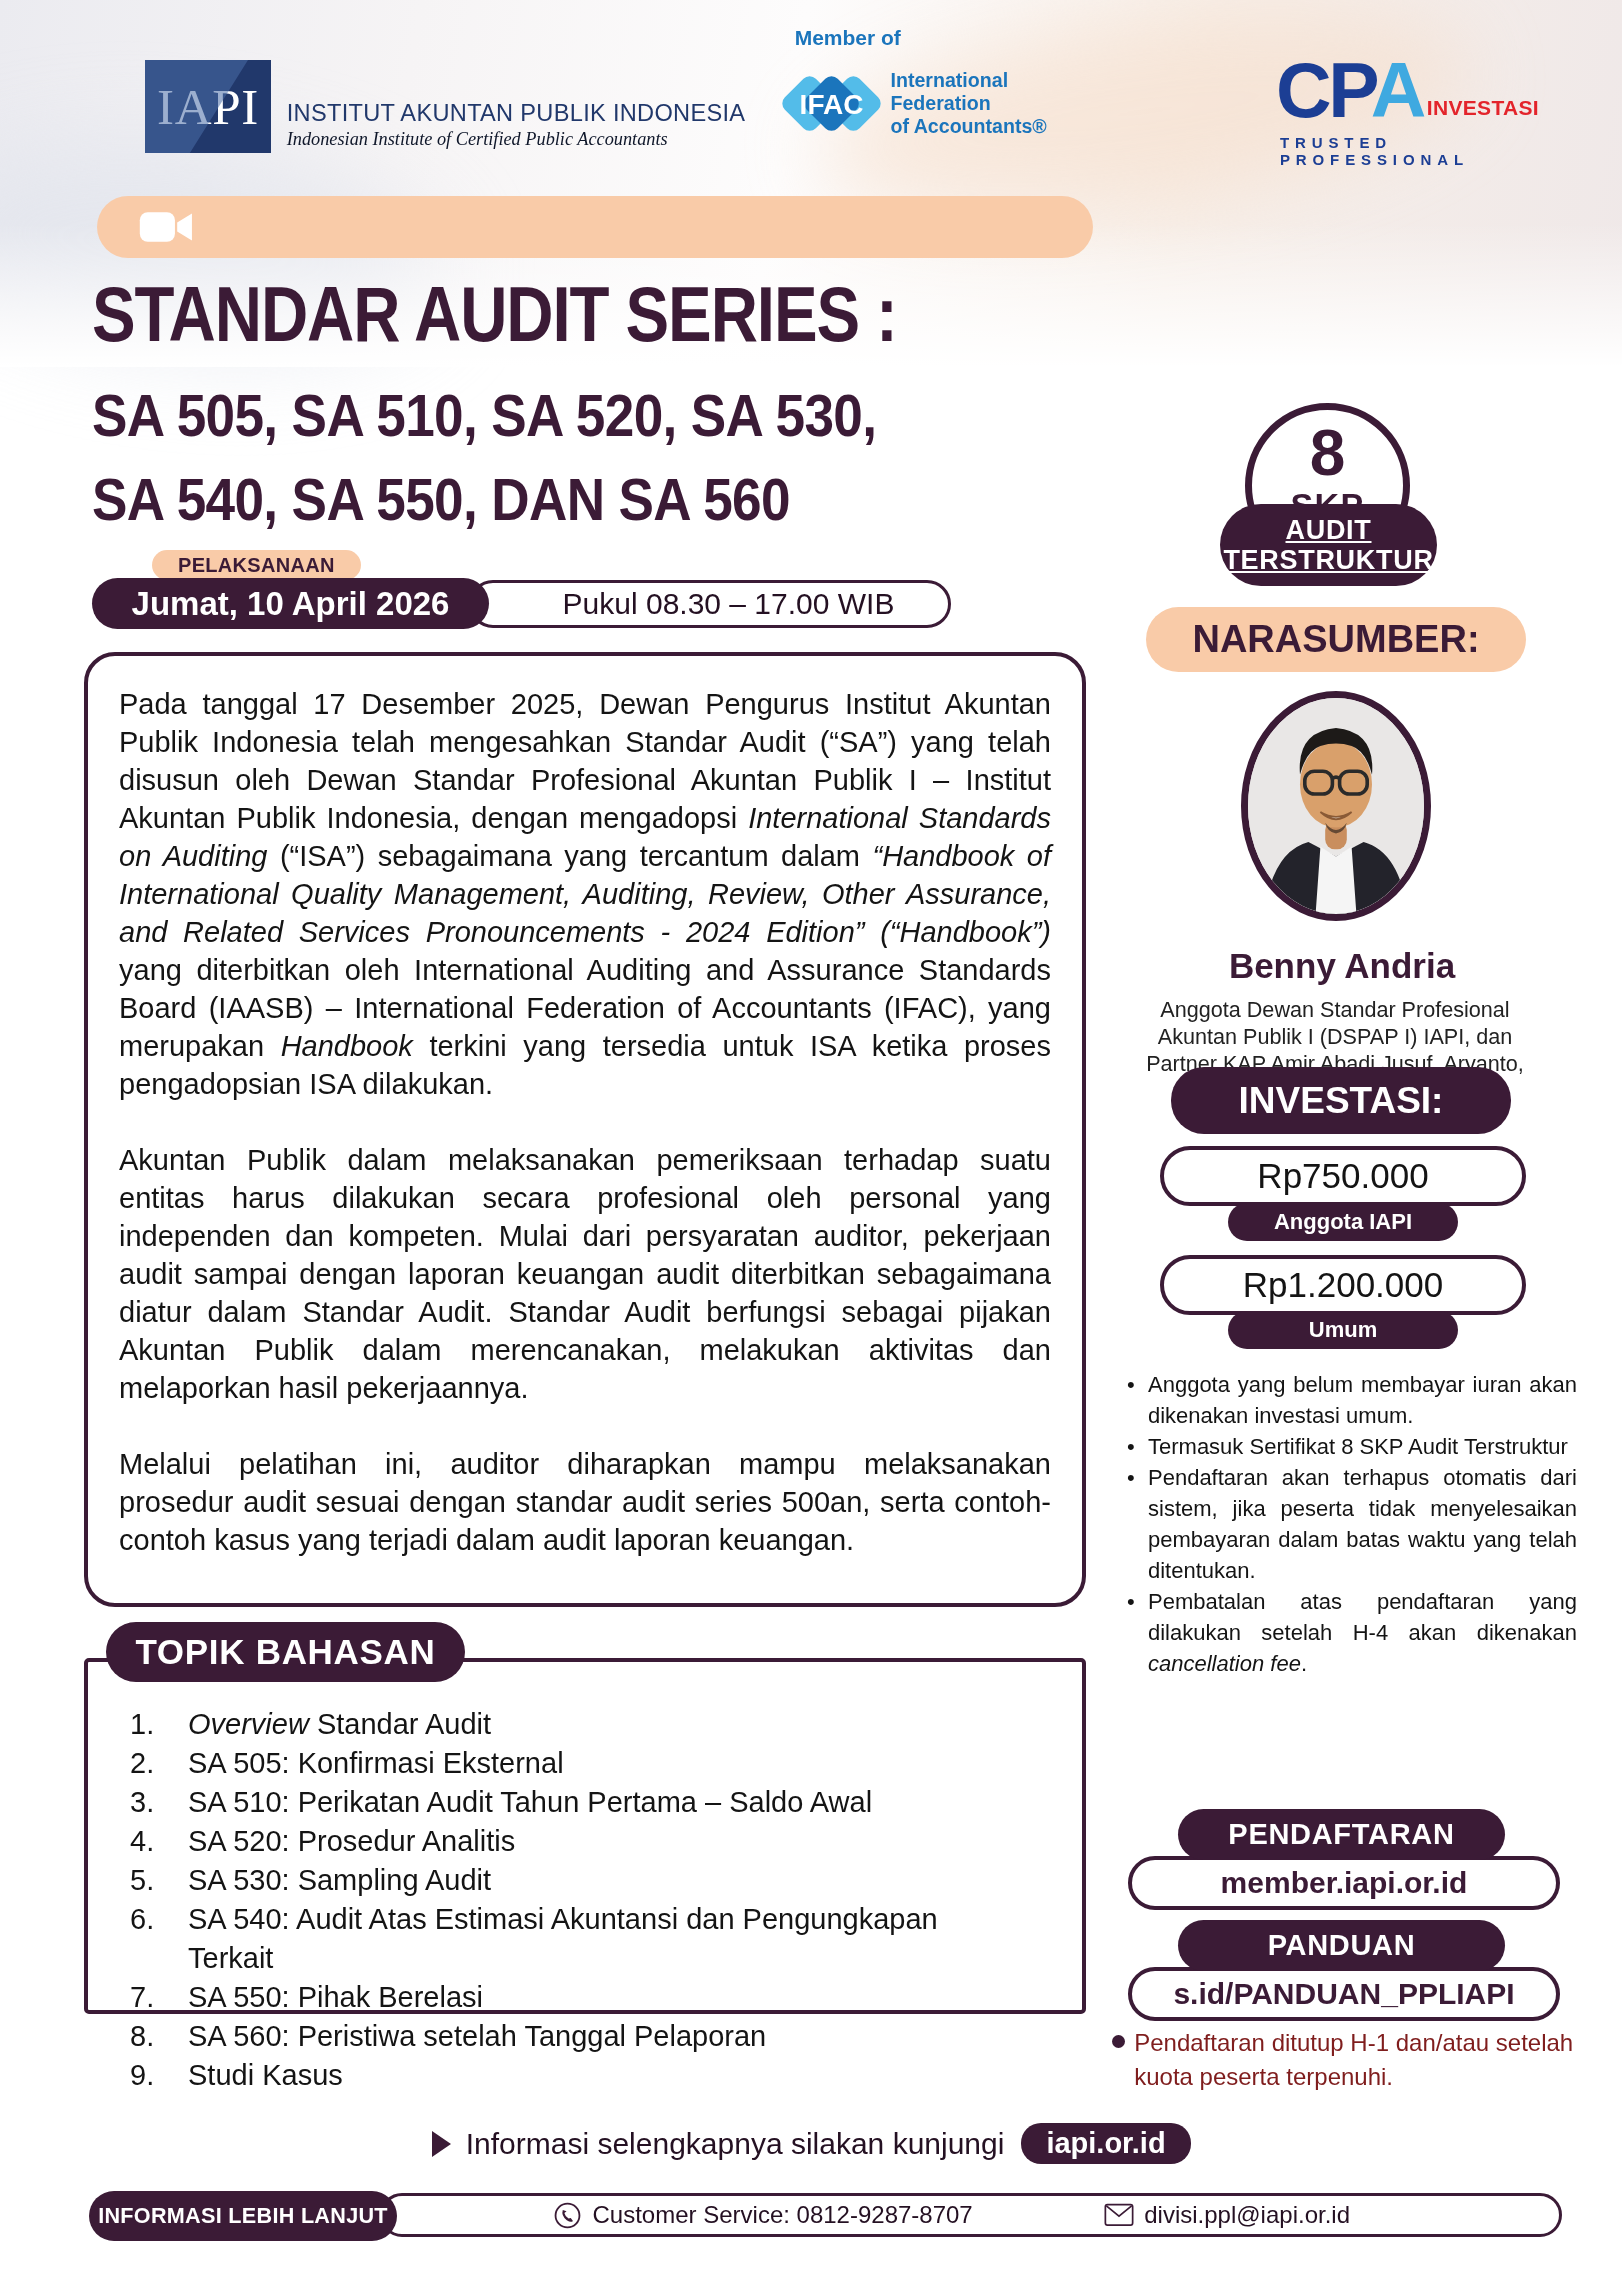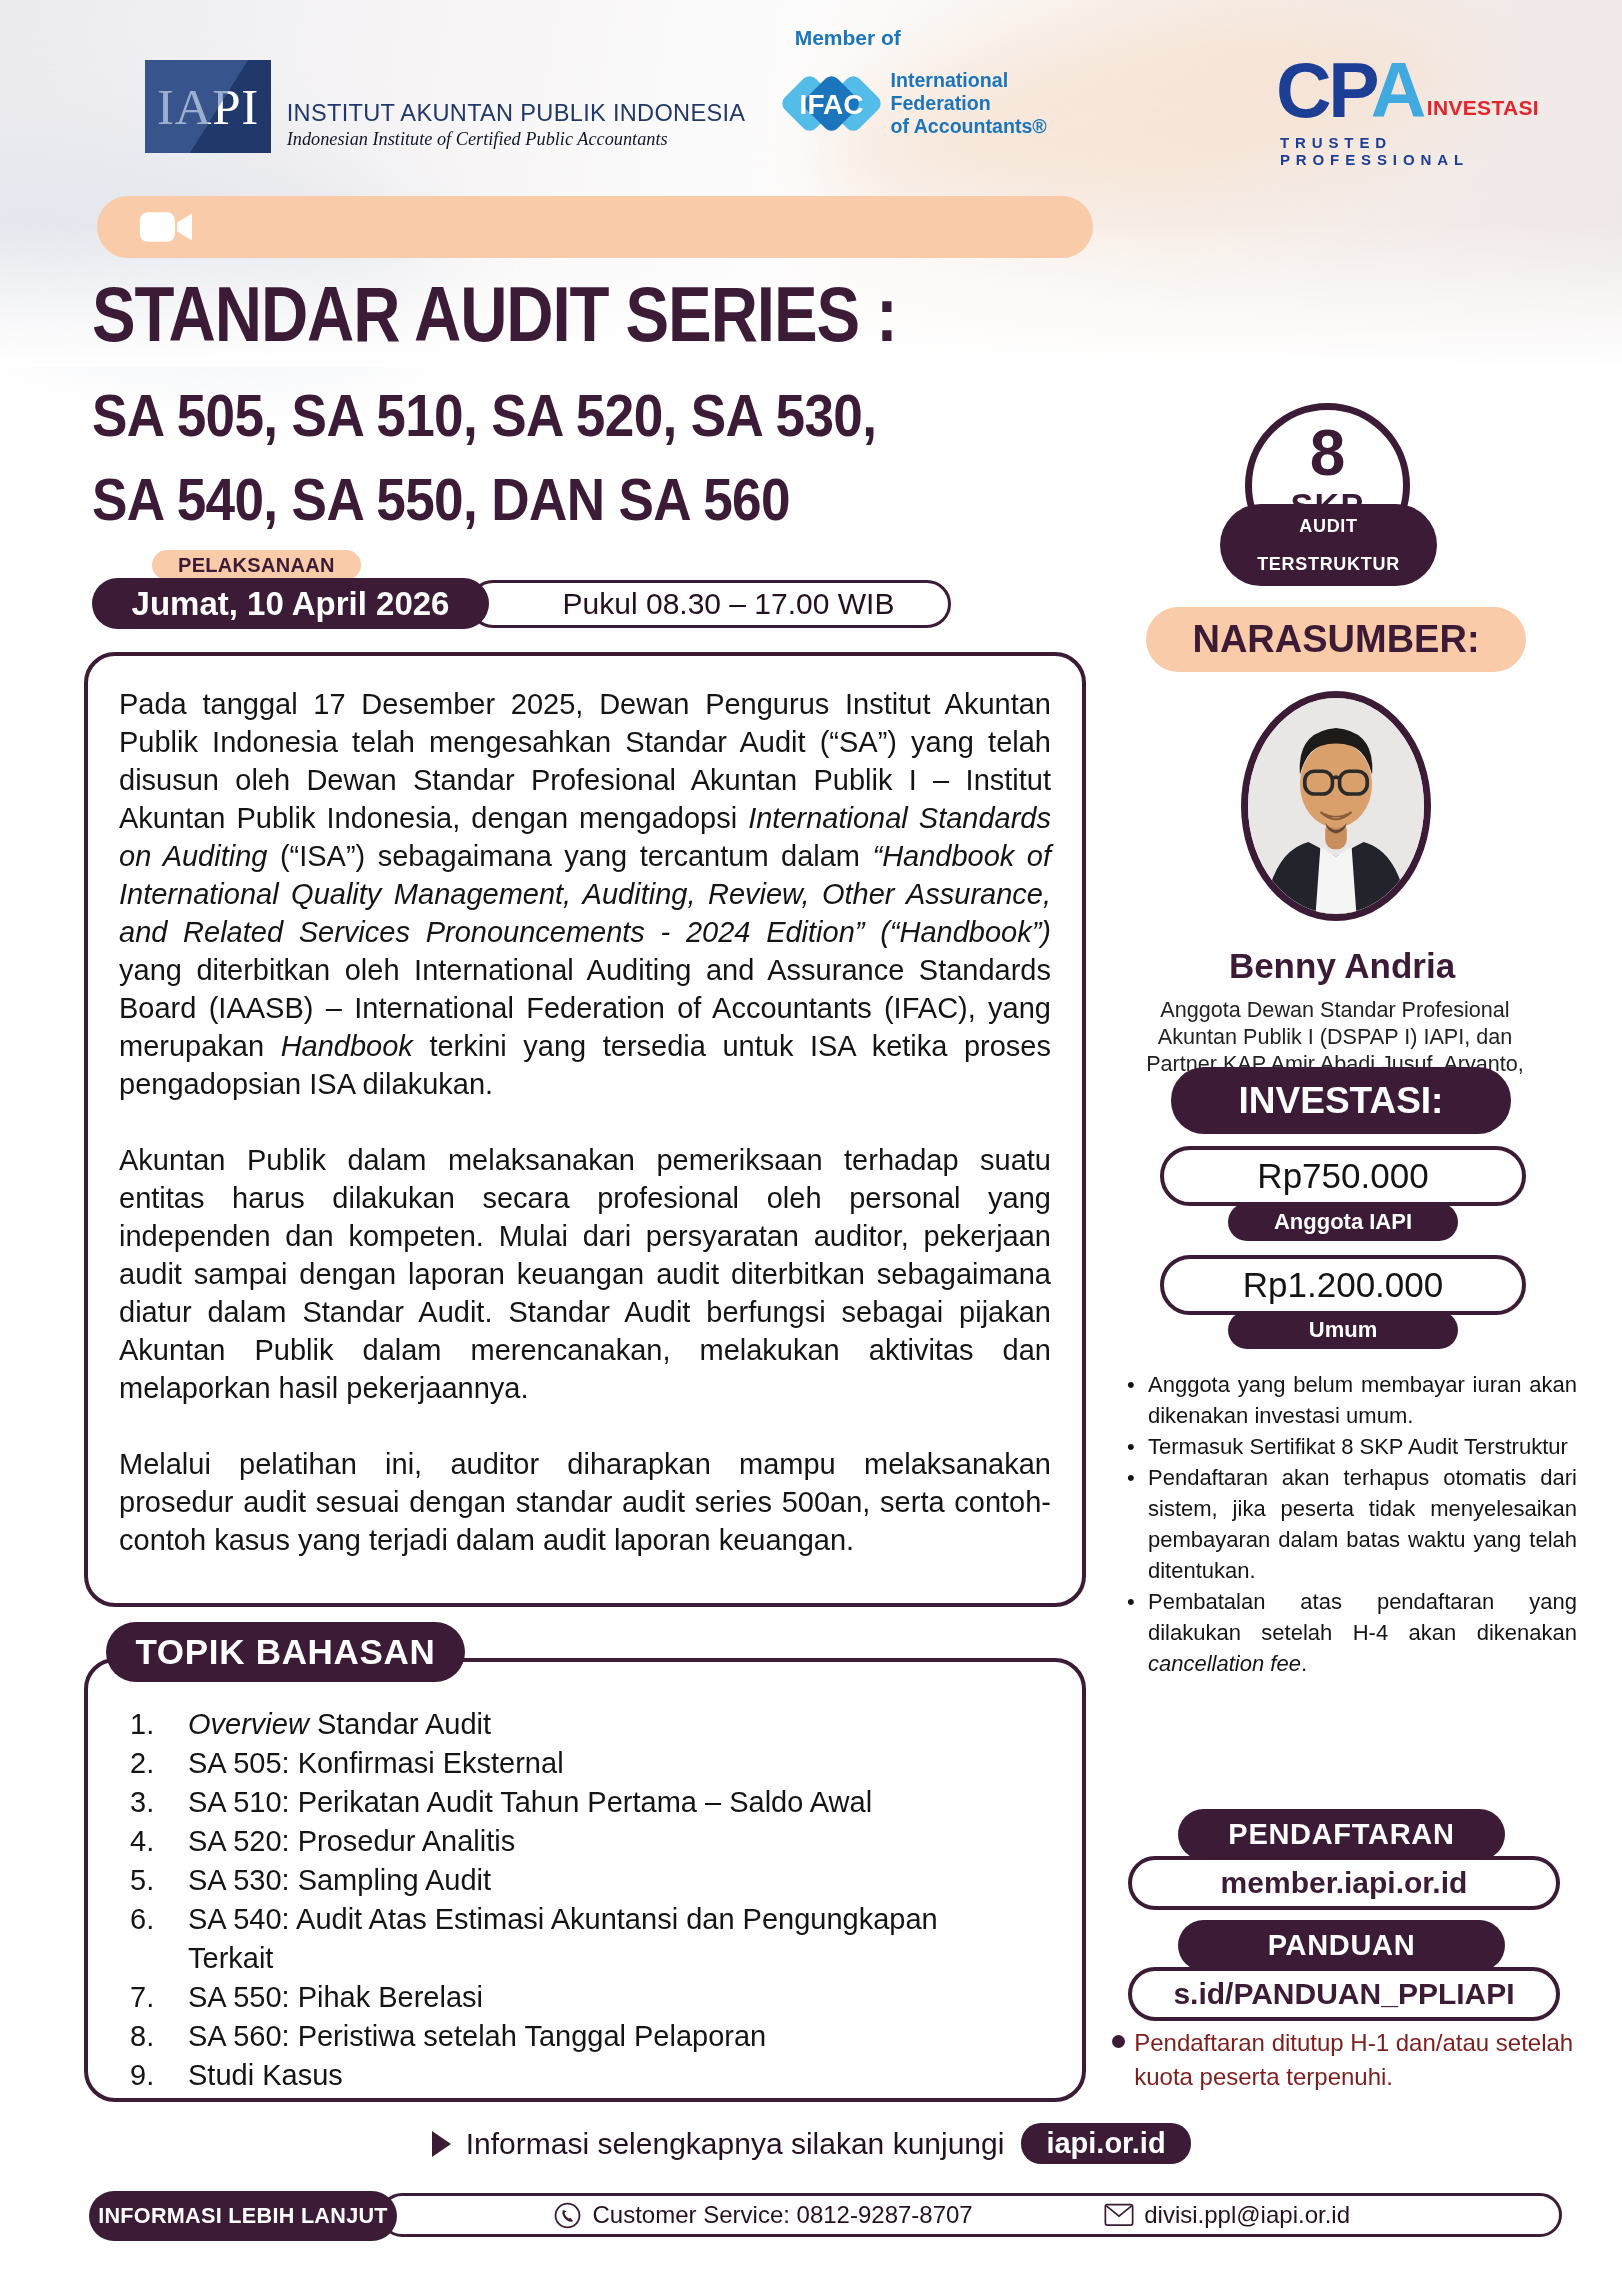--- a/index.html
+++ b/index.html
@@ -70,21 +70,21 @@
     border-radius:24px;display:flex;align-items:center;justify-content:center;padding-left:37px;
     color:#241022;font-size:30px;font-weight:500;z-index:1;}
 
   
   .skp-circle{position:absolute;left:1245px;top:403px;width:165px;height:165px;border-radius:50%;background:#fff;
     border:7.2px solid var(--purple);z-index:1;text-align:center;color:var(--purple);}
   .skp-circle .num{font-size:64px;font-weight:800;margin-top:10.5px;line-height:1;}
   .skp-circle .unit{font-size:34px;font-weight:800;letter-spacing:1.3px;margin-top:1.3px;}
   .skp-pill{position:absolute;left:1220px;top:504px;width:217px;height:82px;background:var(--purple);border-radius:41px;
     z-index:2;display:flex;align-items:center;justify-content:center;text-align:center;color:#fff;
-    font-size:18px;font-weight:bold;line-height:38px;letter-spacing:0.7px;padding:0 19.6px;}
+    font-size:27px;font-weight:bold;line-height:30px;letter-spacing:0.7px;padding:0 19.6px;text-decoration:underline;}
 
   
   .nara-pill{position:absolute;left:1146px;top:607px;width:380px;height:65px;background:var(--peach);border-radius:33px;
     display:flex;align-items:center;justify-content:center;font-size:38px;font-weight:800;color:var(--purple);}
   .photo-oval{position:absolute;left:1241px;top:691px;width:190px;height:230px;border:7.9px solid var(--purple);
     border-radius:50%;overflow:hidden;background:#e9e7e6;}
   .photo-oval svg{position:absolute;left:0;top:0;width:100%;height:100%;}
   .speaker-name{position:absolute;left:1126px;top:946px;width:432px;text-align:center;
     font-size:35px;font-weight:800;color:var(--purple);}
   .speaker-bio{position:absolute;left:1145px;top:996px;width:380px;text-align:center;
@@ -116,22 +116,22 @@
   .closing-note p{font-size:24px;line-height:34px;color:#7f1d1d;}
 
   
   .about-box{position:absolute;left:84px;top:652px;width:1002px;height:955px;border:4.6px solid var(--purple);
     border-radius:31px;padding:29px 31px;background:#fff;}
   .about-box p{font-size:29px;line-height:38px;text-align:justify;color:#141414;margin-bottom:38px;}
   .about-box p:last-child{margin-bottom:0;}
 
   .topics-pill{position:absolute;left:106px;top:1622px;width:359px;height:60px;background:var(--purple);border-radius:30px;
     display:flex;align-items:center;justify-content:center;color:#fff;font-size:35px;font-weight:800;z-index:2;letter-spacing:0.7px;}
-  .topics-box{position:absolute;left:84px;top:1658px;width:1002px;height:444px;border:4.6px solid var(--purple);
-    border-radius:31px;background:#fff;padding:43px 118px 0 42px;}
+  .topics-box{position:absolute;left:84px;top:1658px;width:1002px;height:356px;border:4.6px solid var(--purple);
+    border-radius:5px;background:#fff;padding:43px 118px 0 42px;}
   .topics-box ol{list-style:none;counter-reset:topic;}
   .topics-box li{counter-increment:topic;position:relative;padding-left:58px;font-size:29px;line-height:39px;color:#141414;}
   .topics-box li:before{content:counter(topic) ".";position:absolute;left:0;top:0;}
 
   
   .more-info{position:absolute;left:0;top:2123px;width:1623px;display:flex;align-items:center;justify-content:center;}
   .tri-icon{width:0;height:0;border-left:19.6px solid var(--purple);border-top:13px solid transparent;
     border-bottom:13px solid transparent;margin-right:14.4px;}
   .more-info span{font-size:30px;color:#241022;}
   .site-pill{height:41px;background:var(--purple);border-radius:20px;display:flex;align-items:center;

